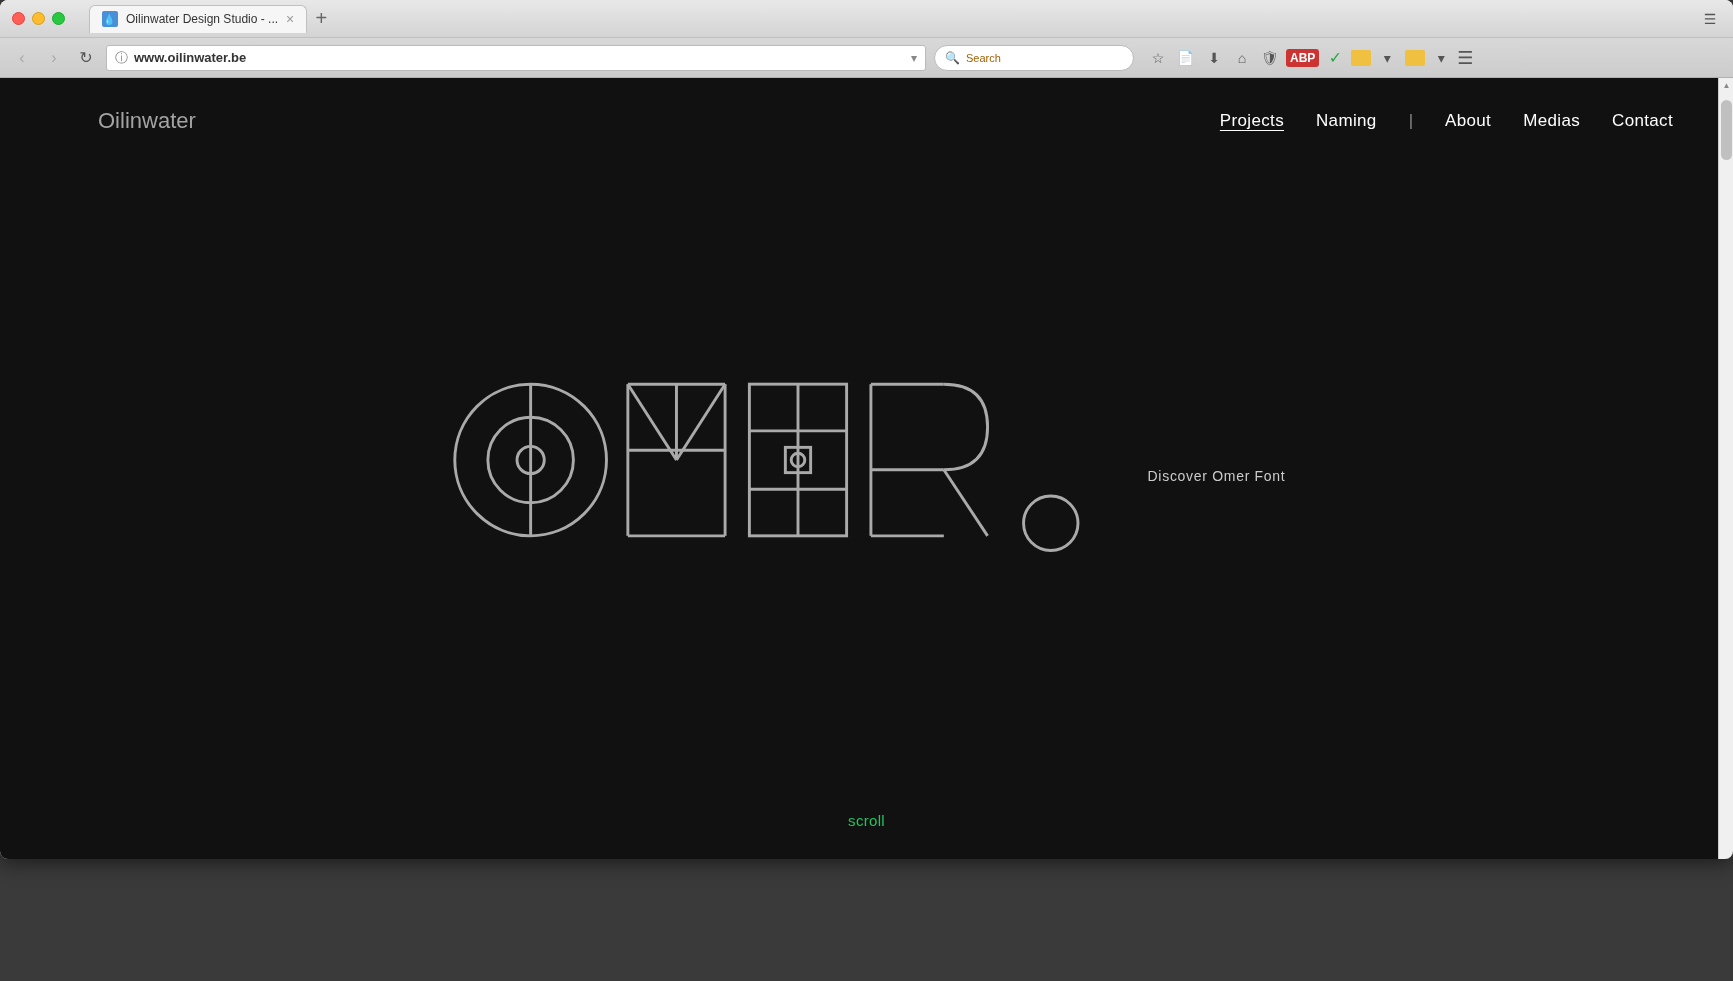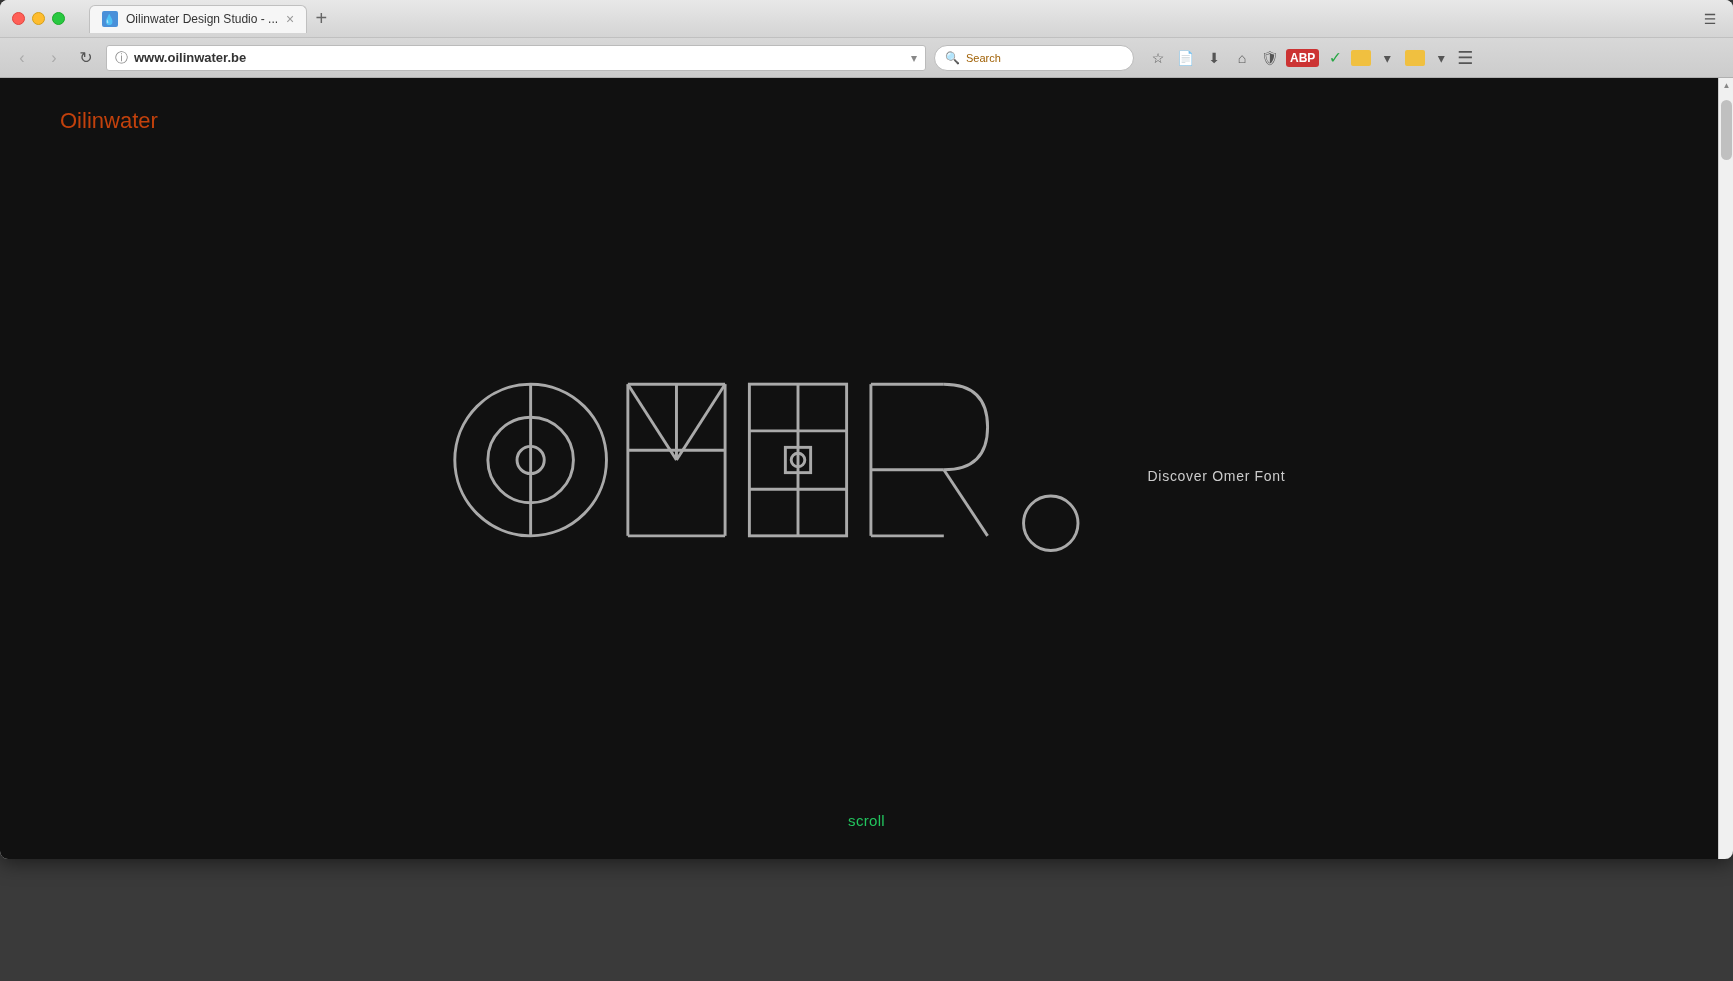--- a/index.html
+++ b/index.html
@@ -242,25 +242,26 @@
     
     .site-header {
       display: flex;
       align-items: center;
       justify-content: space-between;
       padding: 30px 60px;
       position: relative;
       z-index: 10;
     }
     .site-logo {
-      color: #c2410c;
+      color: #a3a3a3;
       font-size: 22px;
       font-weight: 400;
       letter-spacing: 0;
       cursor: pointer;
+      margin-left: 38px;
     }
     .site-nav {
       display: flex;
       align-items: center;
       gap: 32px;
     }
     .nav-item {
       color: white;
       font-size: 17px;
       font-weight: 400;
@@ -404,20 +405,28 @@
       <div class="yellow-icon" style="margin-left:2px"></div>
       <div class="tool-icon">▾</div>
       <div class="menu-icon">☰</div>
     </div>
   </div>
 
   <div class="website">
 
     <div class="site-header">
       <span class="site-logo">Oilinwater</span>
+      <nav class="site-nav">
+        <a class="nav-item active">Projects</a>
+        <a class="nav-item">Naming</a>
+        <span class="nav-separator">|</span>
+        <a class="nav-item">About</a>
+        <a class="nav-item">Medias</a>
+        <a class="nav-item">Contact</a>
+      </nav>
     </div>
 
     <div class="site-hero">
 
       <div class="omer-display">
         <svg class="omer-svg" viewBox="0 0 720 220" xmlns="http://www.w3.org/2000/svg">
 
           <g stroke="#aaaaaa" stroke-width="3" fill="none">
 
             <circle cx="85" cy="110" r="78"></circle>

